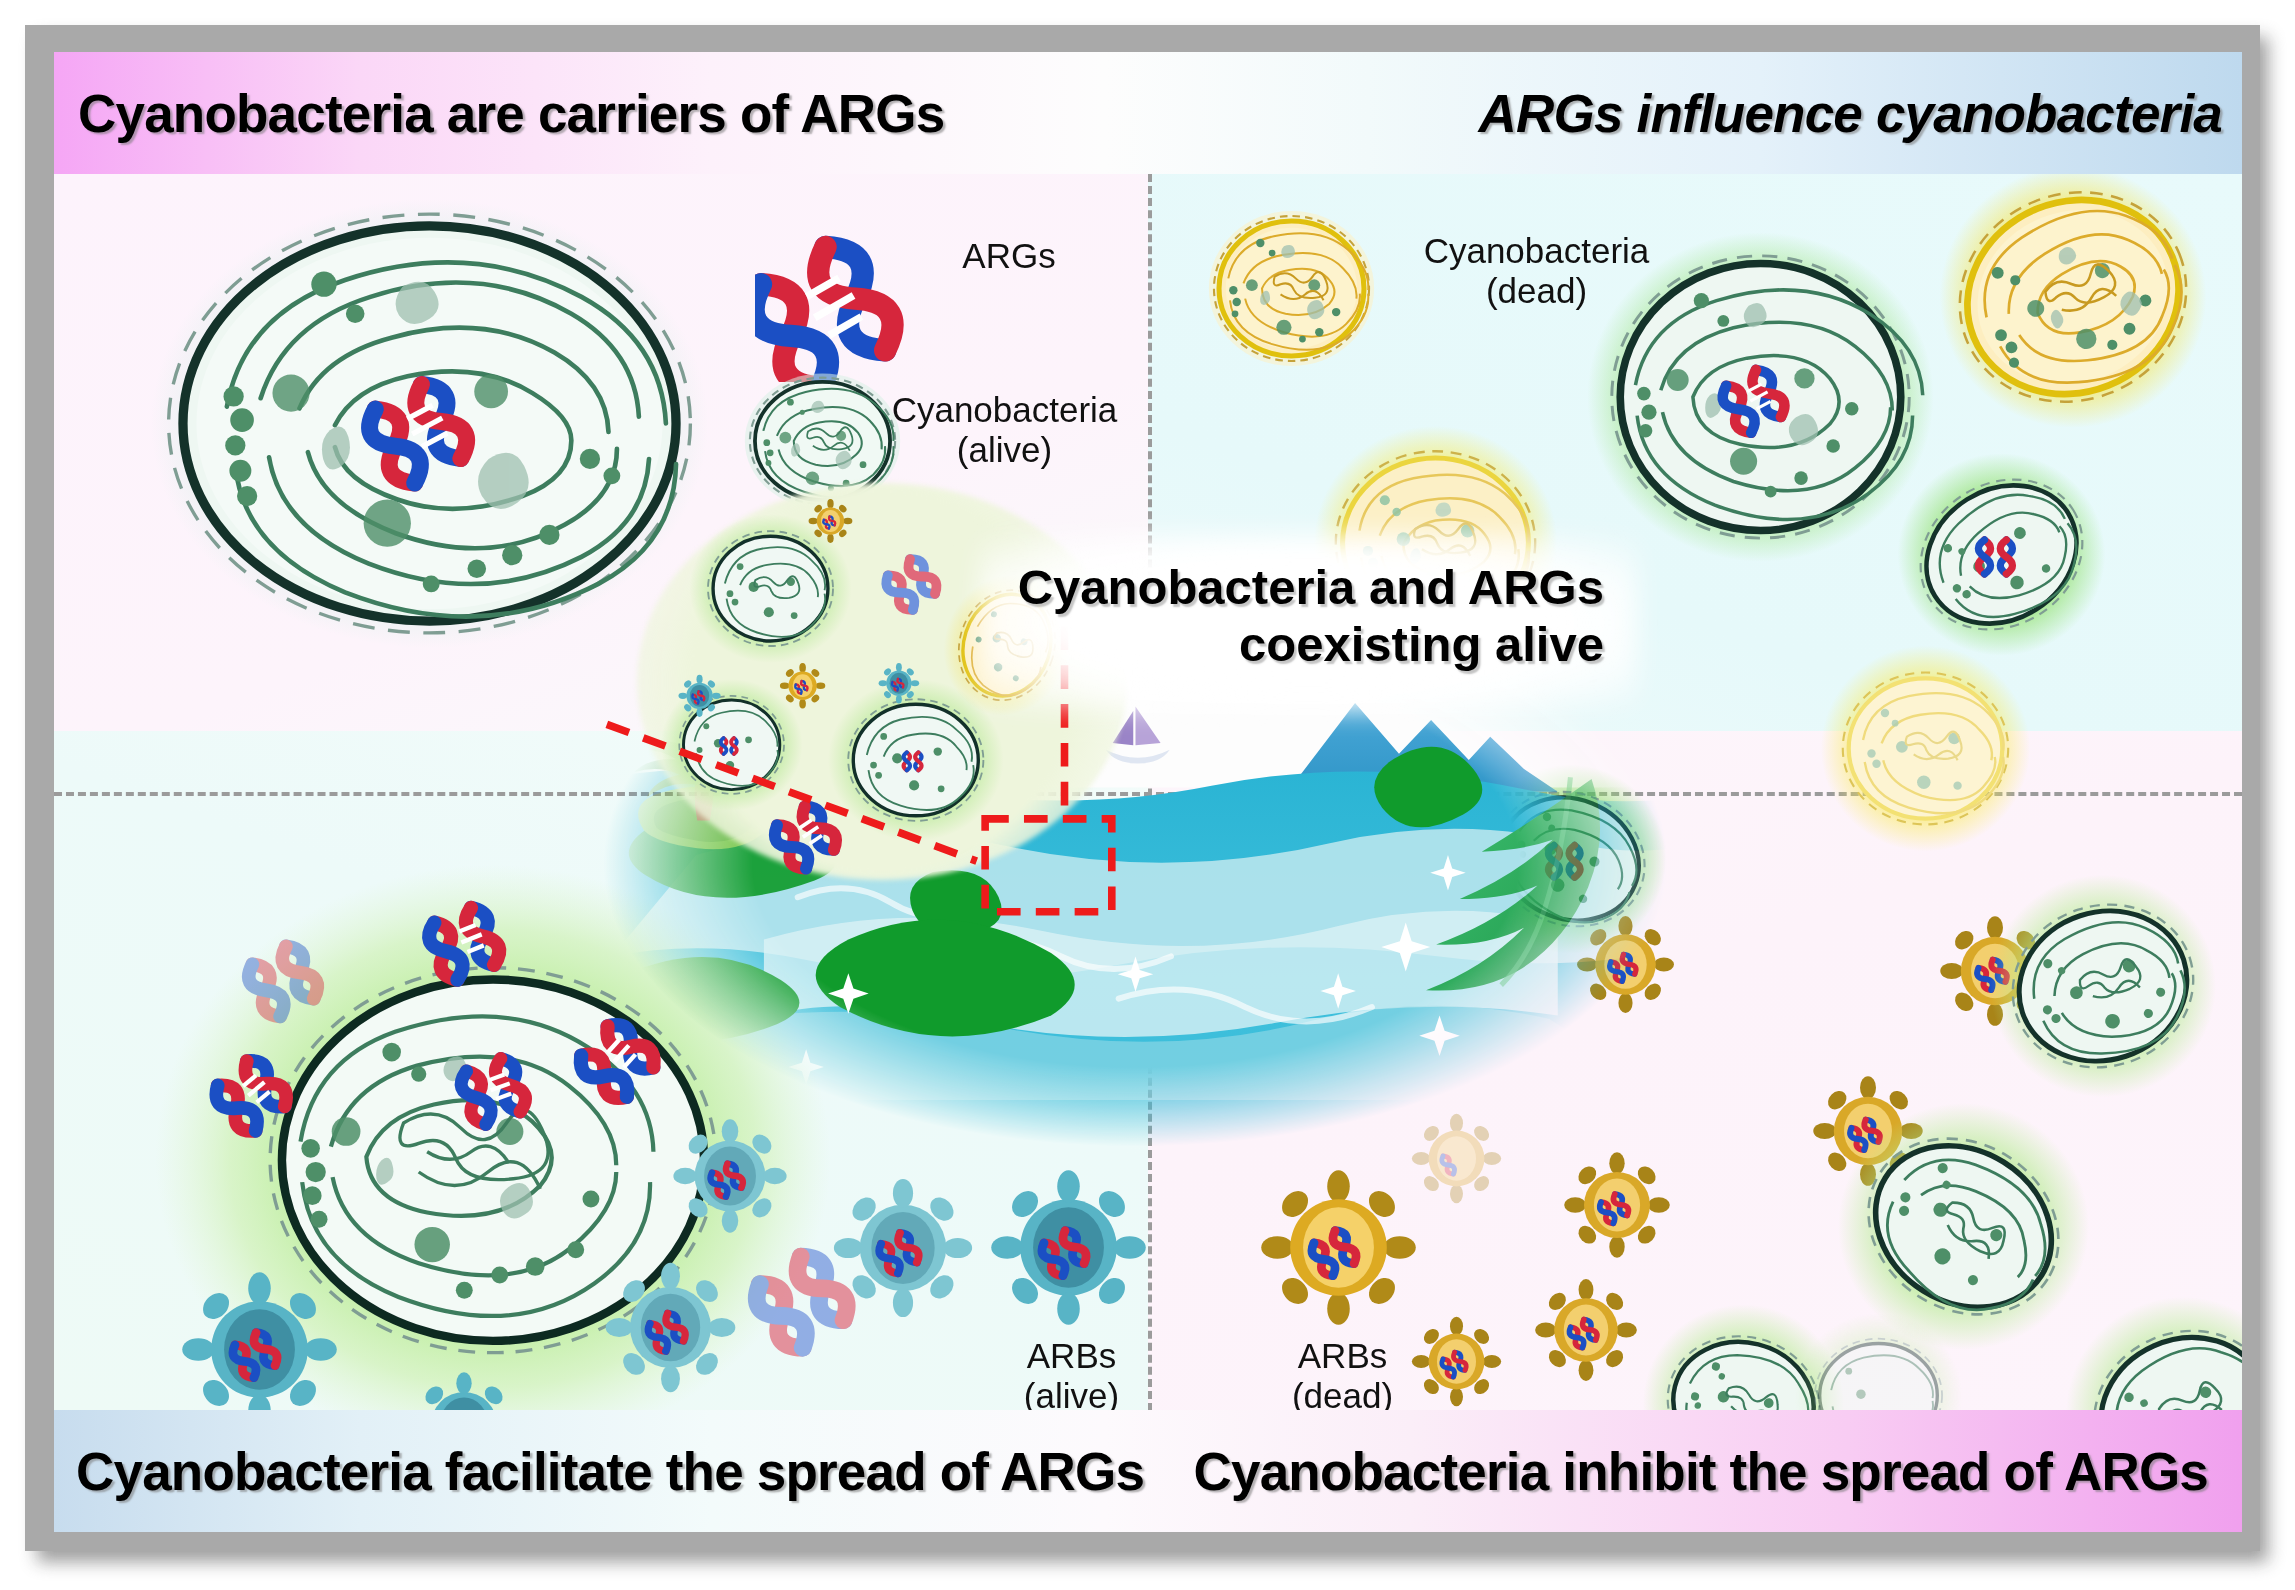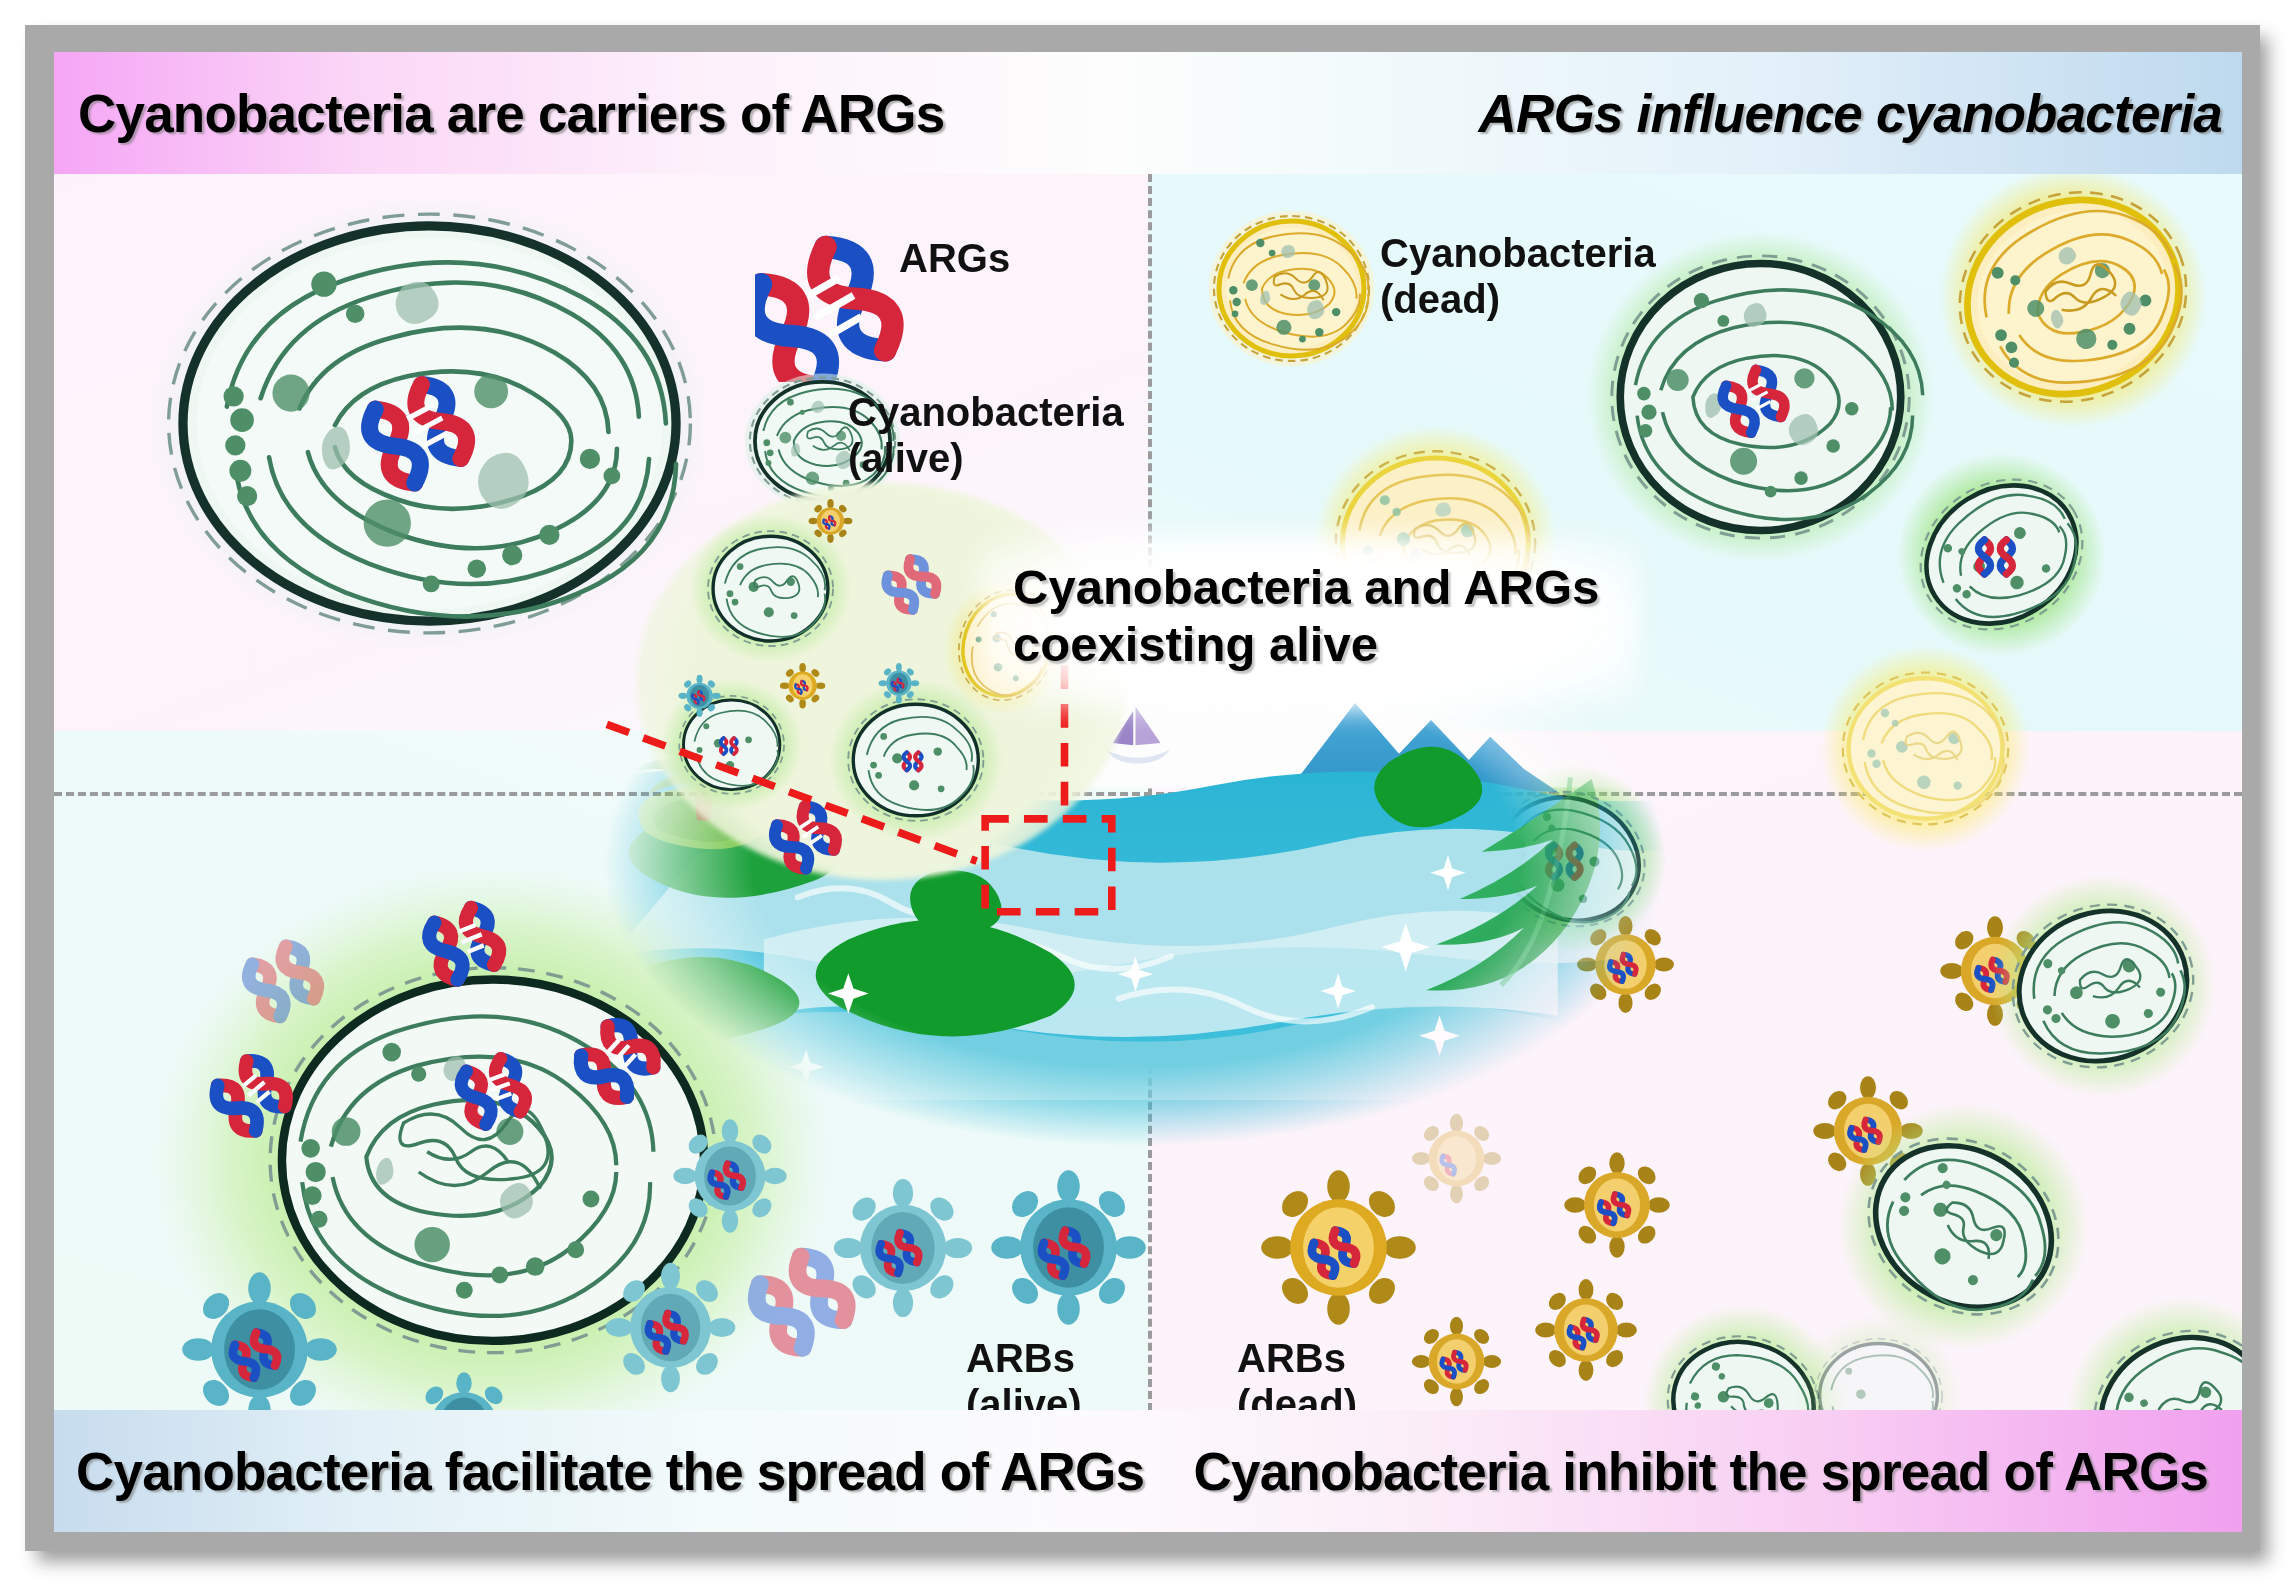--- a/index.html
+++ b/index.html
@@ -72,39 +72,38 @@
   }
   #inset-bg{
     position:absolute;inset:0;border-radius:50%;
     background:radial-gradient(circle at 50% 50%, #eef5dc 0%, #eef5dc 60%, rgba(238,245,220,.65) 78%, rgba(238,245,220,0) 100%);
     filter:blur(2.5px);
   }
 
   
   #center-label{
     position:absolute;left:959px;top:507px;width:591px;
-    text-align:left;
+    text-align:right;
     font-size:49px;line-height:1.16;font-weight:bold;color:#000;
     text-shadow:2.5px 2.5px 1.7px rgba(140,140,140,.5);
     z-index:40;
   }
   #center-label .cl-halo{
     position:absolute;left:-34px;top:-25px;width:659px;height:177px;
     background:radial-gradient(ellipse at 50% 50%, #ffffff 0%, #ffffff 55%, rgba(255,255,255,.75) 75%, rgba(255,255,255,0) 100%);
     z-index:-1;filter:blur(12px);
   }
 
   
   #callout{position:absolute;left:541px;top:473px;width:760px;height:473px;z-index:38;pointer-events:none;}
 
   
   .legend-text{
-    position:absolute;font-size:40px;color:#111;line-height:1.14;
+    position:absolute;font-size:35px;color:#111;line-height:1.14;text-align:center;
     font-family:"Liberation Sans", sans-serif;
-    font-weight:bold;
   }
   #lg-args{left:845px;top:184px;width:220px;}
   #lg-cyano-alive{left:794px;top:338px;width:313px;}
   #lg-cyano-dead{left:1326px;top:179px;width:313px;}
   #lg-arbs-alive{left:912px;top:1284px;width:211px;}
   #lg-arbs-dead{left:1183px;top:1284px;width:211px;}
 
   .cell-svg,.arb-svg,.dna-svg{position:absolute;}
 </style>
 </head>

